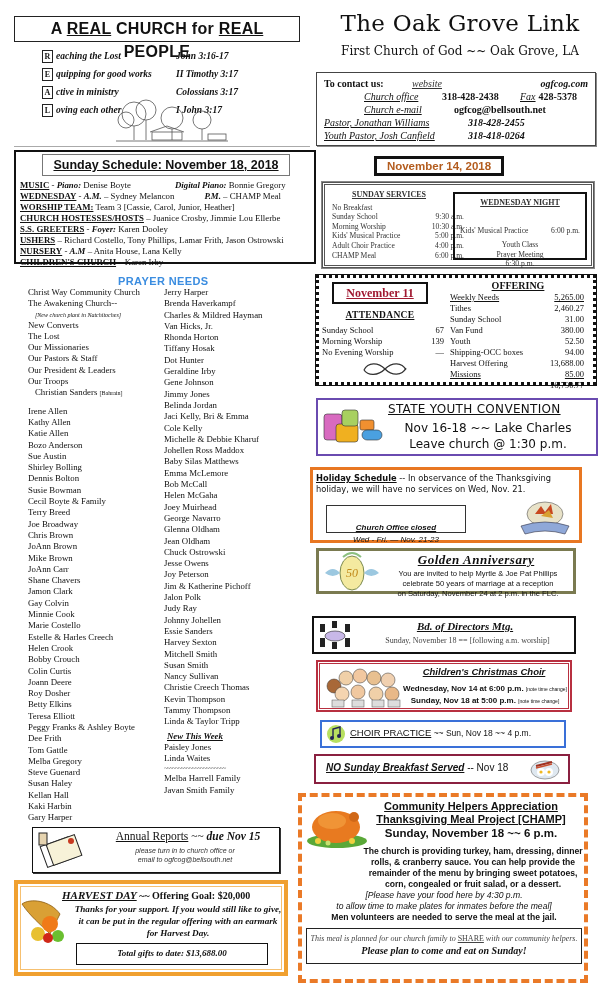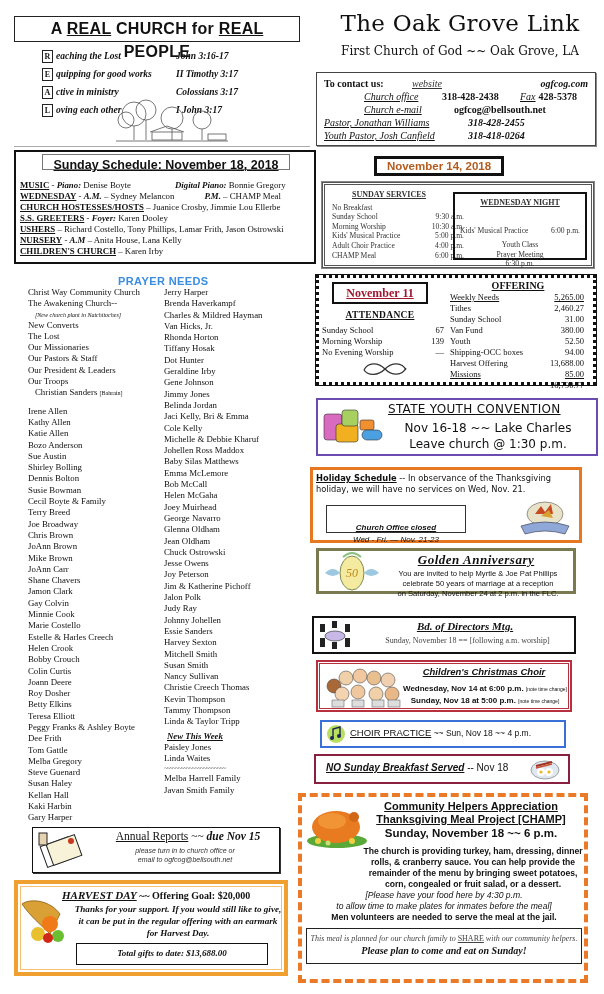--- a/index.html
+++ b/index.html
@@ -20,21 +20,21 @@
 #hr-left{left:14px;top:146px;width:296px;height:1px;background:#aaa}
 
 
 #mast-title{left:320px;top:10px;width:280px;text-align:center;font-family:"DejaVu Serif",serif;font-size:23px;letter-spacing:.3px}
 #mast-sub{left:320px;top:44px;width:280px;text-align:center;font-family:"DejaVu Serif",serif;font-size:12px}
 #contact{left:316px;top:72px;width:280px;height:74px;border:1.5px solid #444;padding:4px 7px;font-size:10px;box-shadow:1px 1px 0 #888}
 .crow{display:flex;height:13px;line-height:13px}
 
 
 #sched-box{left:14px;top:150px;width:302px;height:114px;border:2px solid #111}
-#sched-title{left:42px;top:154px;width:248px;height:16px;border:1px solid #777;text-align:center;font-family:"Liberation Sans",sans-serif;font-weight:bold;font-size:12.5px;line-height:20px}
+#sched-title{left:42px;top:154px;width:248px;height:22px;border:1px solid #777;text-align:center;font-family:"Liberation Sans",sans-serif;font-weight:bold;font-size:12.5px;line-height:20px}
 #sched-lines{left:20px;top:180px;width:296px;font-size:8.8px;line-height:11px}
 #sched-lines .row{white-space:nowrap}
 
 
 #nov14{left:374px;top:156px;width:130px;height:20px;border:3px solid #111;text-align:center;font-family:"Liberation Sans",sans-serif;font-weight:bold;font-size:11.5px;line-height:14px;color:#b35c1e}
 #svc-outer{left:322px;top:182px;width:272px;height:86px;border:3px double #555;outline:1px solid #888}
 #sun-svc{left:332px;top:190px;width:132px;font-size:7.6px;line-height:9.6px;color:#333}
 #sun-svc .h{text-align:center;font-weight:bold;text-decoration:underline;font-size:8px;margin-bottom:3px;margin-right:18px}
 .svc-row{display:flex;justify-content:space-between}
 #wed-box{left:453px;top:192px;width:134px;height:68px;border:2px solid #111;font-size:7.6px;line-height:9.6px;color:#333;text-align:center;padding-top:4px}
@@ -180,20 +180,21 @@
       <span class="i u" style="width:144px">Youth Pastor, Josh Canfield</span>
       <span class="b i">318-418-0264</span>
     </div>
 </div>
 
 <div id="sched-box" class="abs"></div>
 <div id="sched-title" class="abs"><span class="u">Sunday Schedule:  November 18, 2018</span></div>
 <div id="sched-lines" class="abs">
   <div class="row"><span class="b u">MUSIC</span> - <span class="b i">Piano:</span> <span>Denise Boyte</span><span style="display:inline-block;width:44px"></span><span class="b i">Digital Piano:</span> <span>Bonnie Gregory</span></div>
   <div class="row"><span class="b u">WEDNESDAY</span> - <span class="b i">A.M.</span> <span>– Sydney Melancon</span><span style="display:inline-block;width:30px"></span><span class="b i">P.M.</span> <span>– CHAMP Meal</span></div>
+  <div class="row"><span class="b u">WORSHIP TEAM:</span> <span>Team 3  [Cassie, Carol, Junior, Heather]</span></div>
   <div class="row"><span class="b u">CHURCH HOSTESSES/HOSTS</span> <span>– Juanice Crosby, Jimmie Lou Ellerbe</span></div>
   <div class="row"><span class="b u">S.S. GREETERS</span> - <span class="b i">Foyer:</span> <span>Karen Dooley</span></div>
   <div class="row"><span class="b u">USHERS</span> <span>– Richard Costello, Tony Phillips, Lamar Frith, Jason Ostrowski</span></div>
   <div class="row"><span class="b u">NURSERY</span> - <span class="b i">A.M</span> <span>– Anita House, Lana Kelly</span></div>
   <div class="row"><span class="b u">CHILDREN'S CHURCH</span> <span>– Karen Irby</span></div>
 </div>
 
 <div id="nov14" class="abs">November 14, 2018</div>
 <div id="svc-outer" class="abs"></div>
 <div id="sun-svc" class="abs">

